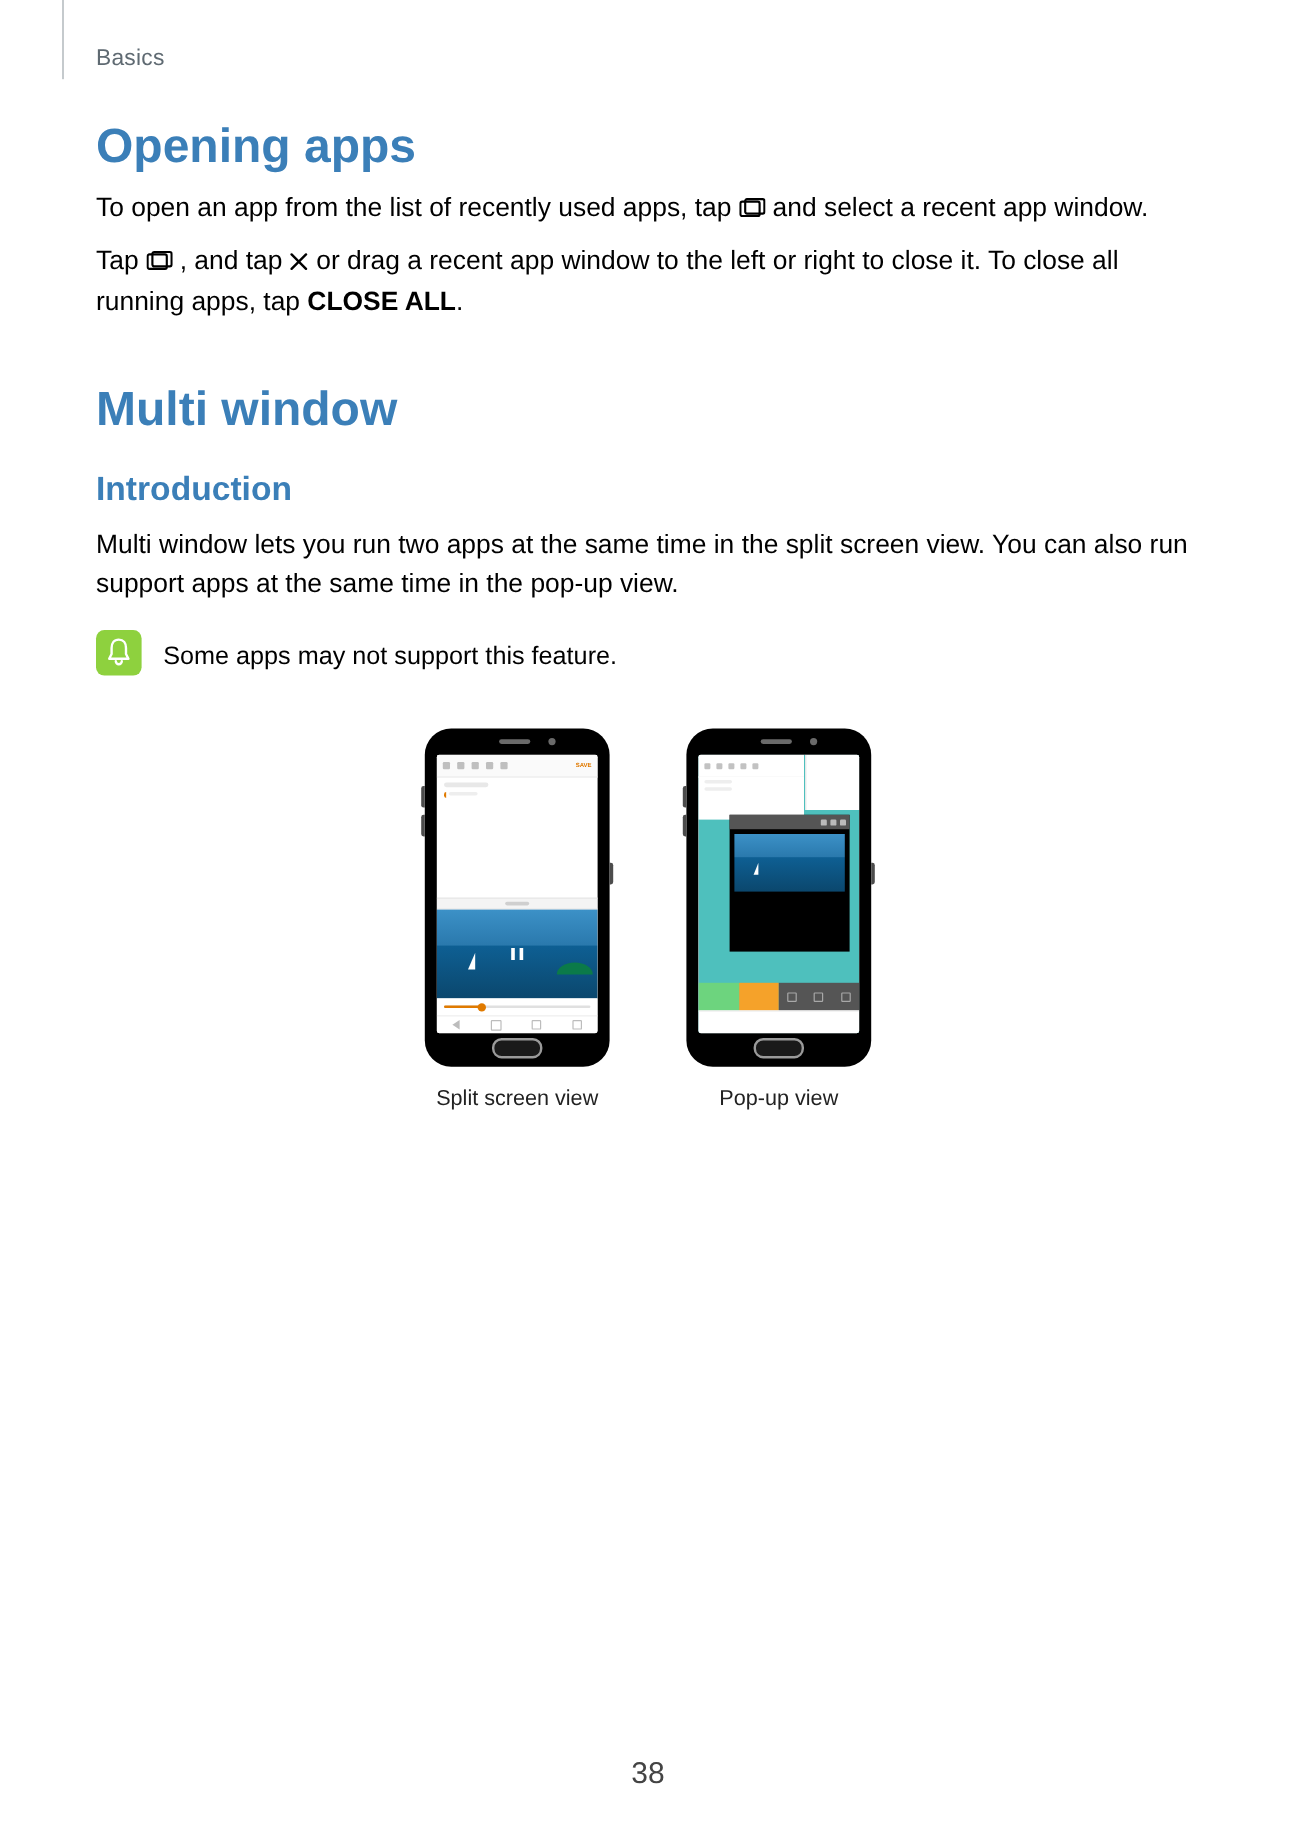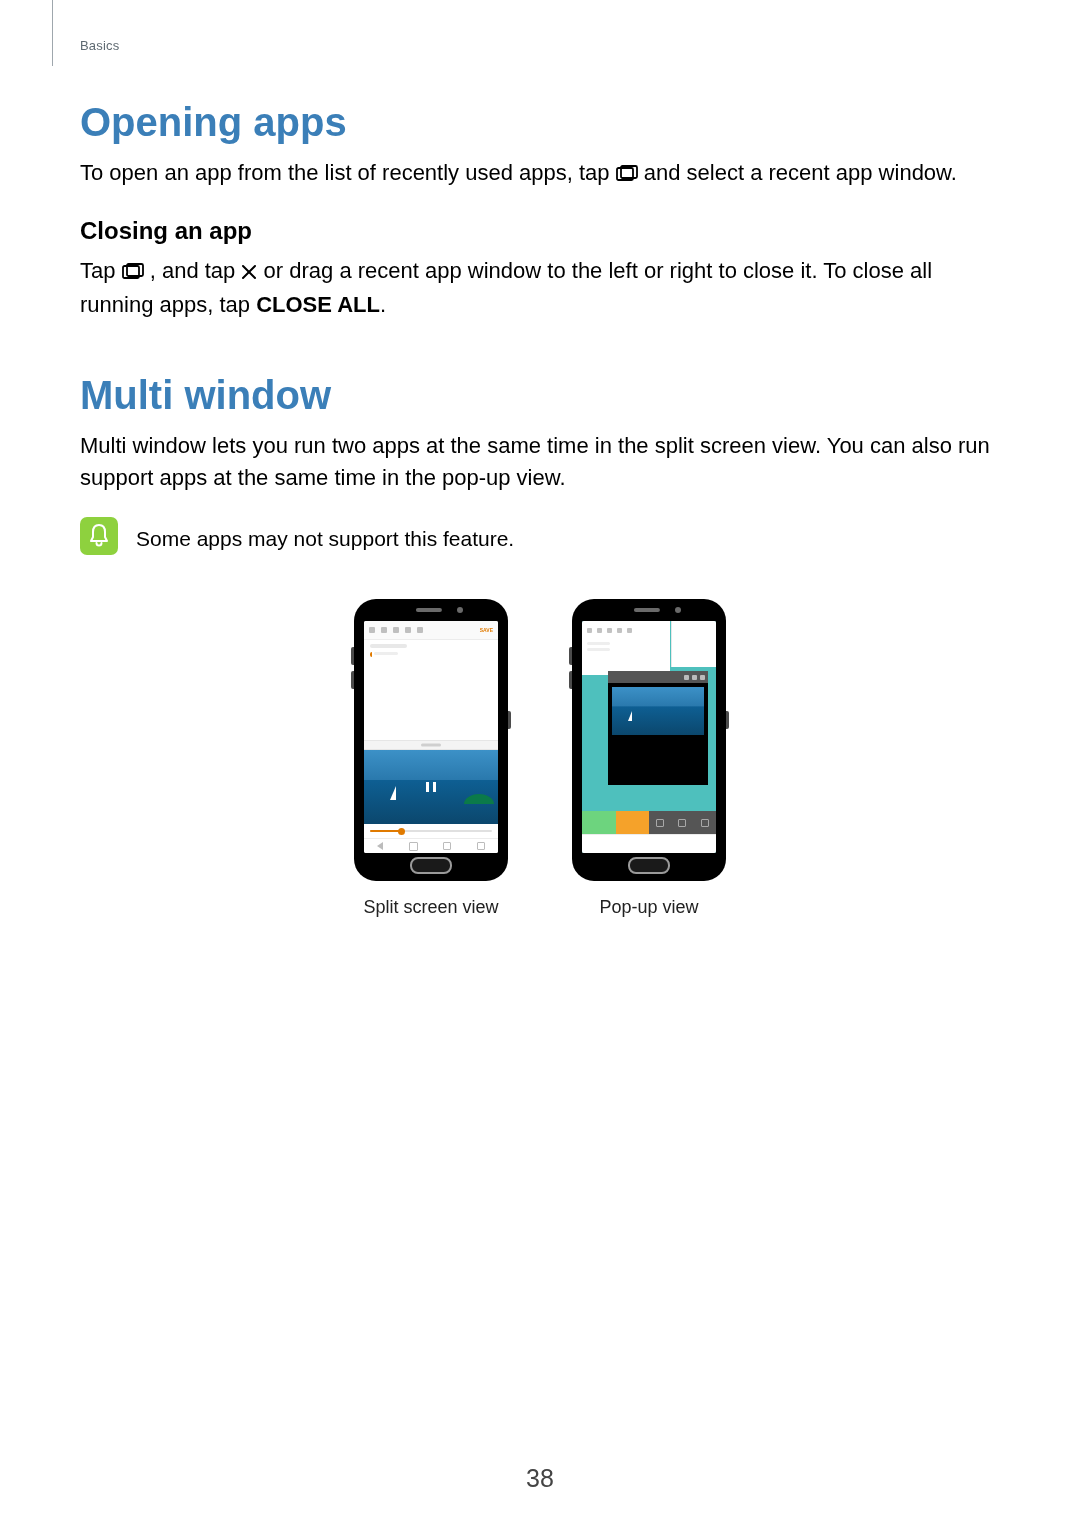--- a/index.html
+++ b/index.html
@@ -21,21 +21,21 @@
     left: 52px;
     top: 0;
     width: 1px;
     height: 66px;
     background: #9fa7ad;
   }
   .breadcrumb {
     position: absolute;
     left: 80px;
     top: 38px;
-    font-size: 13px;
+    font-size: 19px;
     color: #5f6a72;
     letter-spacing: 0.2px;
   }
   .content {
     position: absolute;
     left: 80px;
     right: 80px;
     top: 100px;
   }
   h1.section-title {
@@ -344,21 +344,20 @@
       <span>To open an app from the list of recently used apps, tap </span>
       <span class="inline-icon">
         <svg width="22" height="17" viewBox="0 0 22 17">
           <rect x="1" y="3" width="16" height="12" rx="1.5" fill="none" stroke="#000" stroke-width="1.8"></rect>
           <rect x="5" y="1" width="16" height="12" rx="1.5" fill="none" stroke="#000" stroke-width="1.8"></rect>
         </svg>
       </span>
       <span> and select a recent app window.</span>
     </p>
 
-    <h3 class="subsub">Closing an app</h3>
 
     <p class="body">
       <span>Tap </span>
       <span class="inline-icon">
         <svg width="22" height="17" viewBox="0 0 22 17">
           <rect x="1" y="3" width="16" height="12" rx="1.5" fill="none" stroke="#000" stroke-width="1.8"></rect>
           <rect x="5" y="1" width="16" height="12" rx="1.5" fill="none" stroke="#000" stroke-width="1.8"></rect>
         </svg>
       </span>
       <span>, and tap </span>
@@ -367,20 +366,21 @@
           <line x1="2" y1="2" x2="14" y2="14" stroke="#000" stroke-width="2" stroke-linecap="round"></line>
           <line x1="14" y1="2" x2="2" y2="14" stroke="#000" stroke-width="2" stroke-linecap="round"></line>
         </svg>
       </span>
       <span> or drag a recent app window to the left or right to close it. To close all running apps, tap </span>
       <span class="bold">CLOSE ALL</span><span>.</span>
     </p>
 
     <h1 class="section-title spaced">Multi window</h1>
 
+    <h2 class="sub">Introduction</h2>
 
     <p class="body">Multi window lets you run two apps at the same time in the split screen view. You can also run support apps at the same time in the pop-up view.</p>
 
     <div class="notice-row">
       <div class="notice-badge">
         <svg width="24" height="26" viewBox="0 0 24 26">
           <path d="M12 2 C8 2 6 5 6 9 L6 14 L4 18 L20 18 L18 14 L18 9 C18 5 16 2 12 2 Z" fill="none" stroke="#fff" stroke-width="2" stroke-linejoin="round"></path>
           <path d="M9.5 20 a2.5 2.5 0 0 0 5 0" fill="none" stroke="#fff" stroke-width="2" stroke-linecap="round"></path>
         </svg>
       </div>

